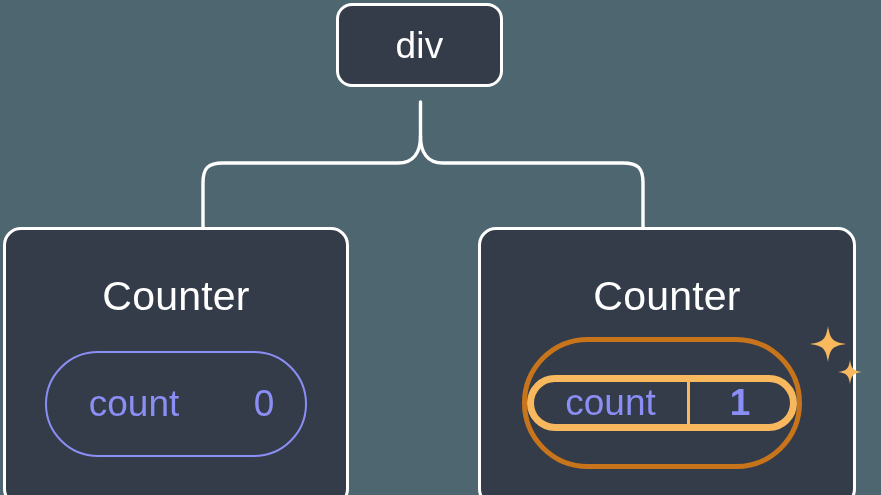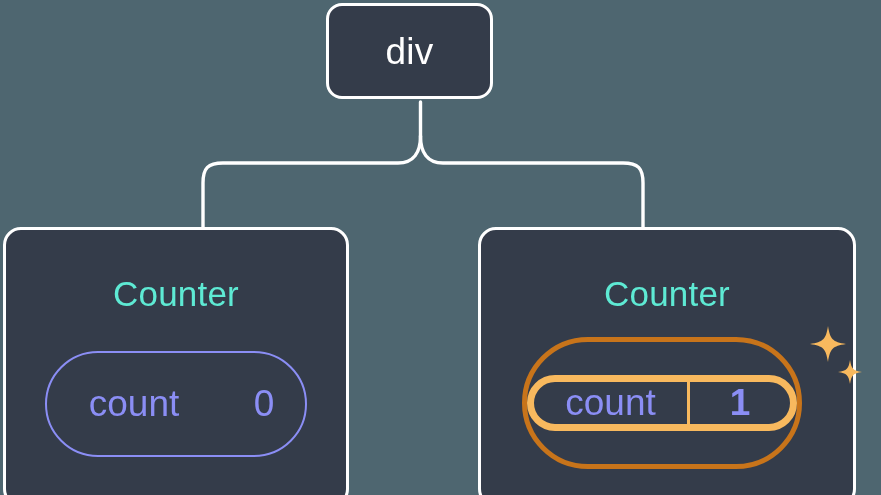--- a/index.html
+++ b/index.html
@@ -33,24 +33,24 @@
 
   
   .node {
     position: absolute;
     box-sizing: border-box;
     background: #343c4a;
     border: 3px solid #ffffff;
     border-radius: 16px;
   }
   .node-root {
-    left: 326px;
+    left: 336px;
     top: 3px;
     width: 167px;
-    height: 96px;
+    height: 84px;
     display: flex;
     align-items: center;
     justify-content: center;
   }
   .node-root .node-title {
     color: #ffffff;
     font-size: 37px;
     font-weight: 400;
     letter-spacing: 0.2px;
     line-height: 1;
@@ -63,22 +63,22 @@
   }
   .node-left  { left: 3px;   width: 346px; }
   .node-right { left: 478px; width: 378px; }
 
   .child-title {
     position: absolute;
     left: 0;
     right: 0;
     top: 46px;
     text-align: center;
-    color: #5eead4;
-    font-size: 35px;
+    color: #ffffff;
+    font-size: 41px;
     font-weight: 400;
     line-height: 1;
     letter-spacing: 0.2px;
   }
 
   
   .pill {
     position: absolute;
     box-sizing: border-box;
     display: flex;

